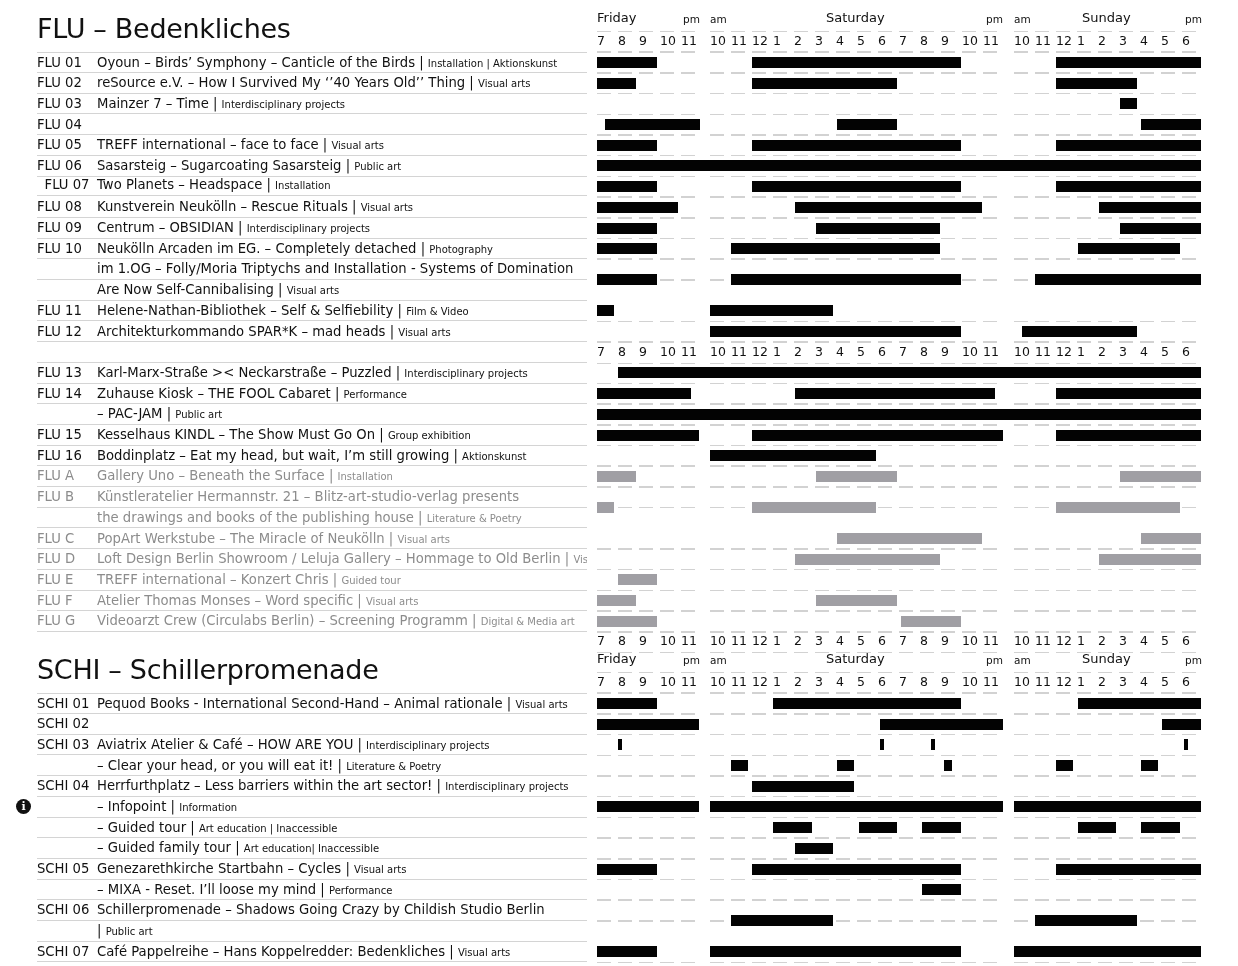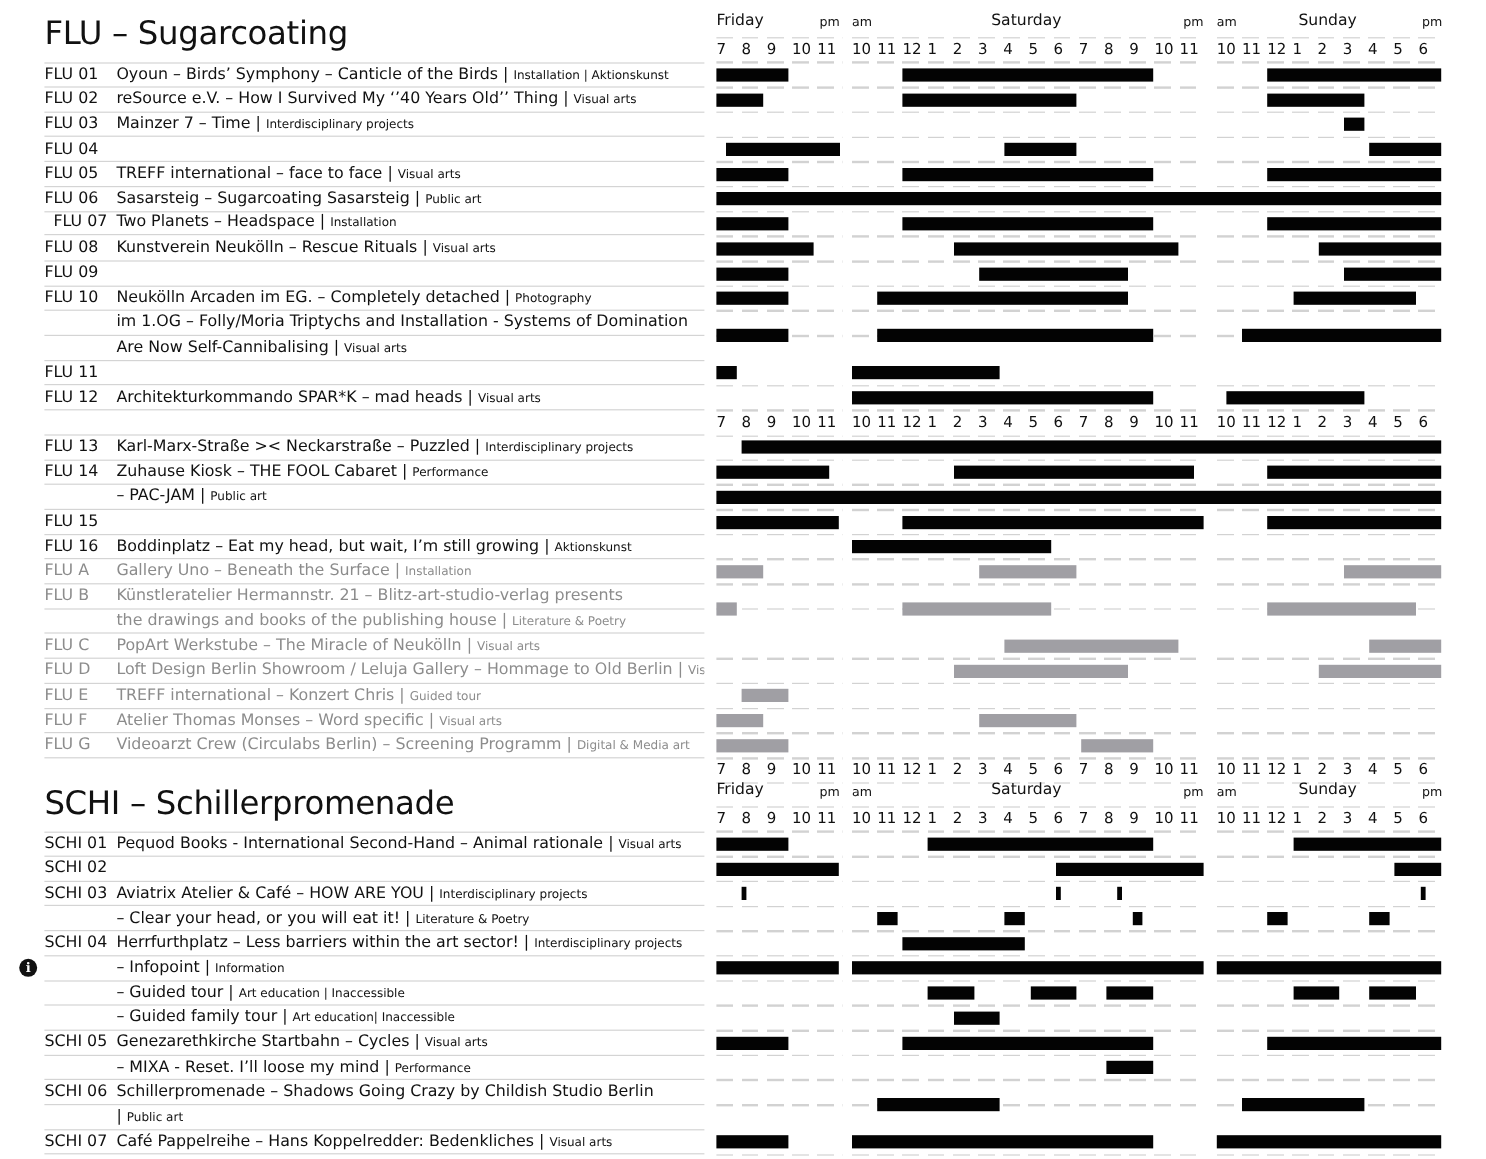--- a/index.html
+++ b/index.html
@@ -14,21 +14,21 @@
   .row.grey { color: #8c8c8c; }
   .gl { position: absolute; height: 1.5px; background-image: repeating-linear-gradient(90deg, #d2d2d2 0 14px, transparent 14px 21px); }
   .bar { position: absolute; height: 11px; background: #030303; }
   .bar.grey { background: #a09fa4; }
   .info { position: absolute; left: 16px; width: 15px; height: 15px; border-radius: 50%; background: #111; color: #fff; font-family: "DejaVu Serif", serif; font-weight: bold; font-size: 11px; line-height: 15px; text-align: center; }
 </style>
 </head>
 <body>
 
 <div id="root">
-    <div class="section-title" style="top: 13px;">FLU – Sugarcoating</div>
+    <div class="section-title" style="top: 13px;">FLU – Bedenkliches</div>
     <span style="position: absolute; left: 597px; top: 10px; font-size: 13px;">Friday</span>
     <span class="ampm" style="position: absolute; left: 683px; top: 13px; font-size: 10.5px;">pm</span>
     <span class="ampm" style="position: absolute; left: 710px; top: 13px; font-size: 10.5px;">am</span>
     <span style="position: absolute; left: 826px; top: 10px; font-size: 13px;">Saturday</span>
     <span class="ampm" style="position: absolute; left: 986px; top: 13px; font-size: 10.5px;">pm</span>
     <span class="ampm" style="position: absolute; left: 1014px; top: 13px; font-size: 10.5px;">am</span>
     <span style="position: absolute; left: 1082px; top: 10px; font-size: 13px;">Sunday</span>
     <span class="ampm" style="position: absolute; left: 1185px; top: 13px; font-size: 10.5px;">pm</span>
     <div class="gl" style="left: 597px; top: 30.7px; width: 105px;"></div>
     <div class="gl" style="left: 710px; top: 30.7px; width: 294px;"></div>
@@ -134,20 +134,21 @@
       <span class="text"><span>Kunstverein Neukölln   – Rescue Rituals | </span><span class="cat">Visual arts</span></span>
     </div>
     <div class="gl" style="left: 597px; top: 217px; width: 105px;"></div>
     <div class="gl" style="left: 710px; top: 217px; width: 294px;"></div>
     <div class="gl" style="left: 1014px; top: 217px; width: 189px;"></div>
     <div class="bar" style="left: 597px; width: 81px; top: 201.8px;"></div>
     <div class="bar" style="left: 795px; width: 187px; top: 201.8px;"></div>
     <div class="bar" style="left: 1099px; width: 102px; top: 201.8px;"></div>
     <div class="row" style="top: 218px;">
       <span class="code">FLU 09</span>
+      <span class="text"><span>Centrum  – OBSIDIAN | </span><span class="cat">Interdisciplinary projects</span></span>
     </div>
     <div class="gl" style="left: 597px; top: 237.7px; width: 105px;"></div>
     <div class="gl" style="left: 710px; top: 237.7px; width: 294px;"></div>
     <div class="gl" style="left: 1014px; top: 237.7px; width: 189px;"></div>
     <div class="bar" style="left: 597px; width: 60px; top: 222.5px;"></div>
     <div class="bar" style="left: 816px; width: 124px; top: 222.5px;"></div>
     <div class="bar" style="left: 1120px; width: 81px; top: 222.5px;"></div>
     <div class="row" style="top: 238.7px;">
       <span class="code">FLU 10</span>
       <span class="text"><span>Neukölln Arcaden im EG.   – Completely detached | </span><span class="cat">Photography</span></span>
@@ -167,20 +168,21 @@
     <div class="gl" style="left: 1014px; top: 279.1px; width: 189px;"></div>
     <div class="bar" style="left: 597px; width: 60px; top: 273.9px;"></div>
     <div class="bar" style="left: 731px; width: 230px; top: 273.9px;"></div>
     <div class="bar" style="left: 1035px; width: 166px; top: 273.9px;"></div>
     <div class="row" style="top: 280.1px;">
       <span class="code"></span>
       <span class="text"><span>Are Now Self-Cannibalising | </span><span class="cat">Visual arts</span></span>
     </div>
     <div class="row" style="top: 300.8px;">
       <span class="code">FLU 11</span>
+      <span class="text"><span>Helene-Nathan-Bibliothek   – Self &amp; Selfiebility | </span><span class="cat">Film &amp; Video</span></span>
     </div>
     <div class="gl" style="left: 597px; top: 320.5px; width: 105px;"></div>
     <div class="gl" style="left: 710px; top: 320.5px; width: 294px;"></div>
     <div class="gl" style="left: 1014px; top: 320.5px; width: 189px;"></div>
     <div class="bar" style="left: 597px; width: 17px; top: 305.3px;"></div>
     <div class="bar" style="left: 710px; width: 123px; top: 305.3px;"></div>
     <div class="row" style="top: 321.5px;">
       <span class="code">FLU 12</span>
       <span class="text"><span>Architekturkommando SPAR*K   – mad heads | </span><span class="cat">Visual arts</span></span>
     </div>
@@ -242,20 +244,21 @@
     <div class="row" style="top: 404.3px;">
       <span class="code"></span>
       <span class="text"><span>– PAC-JAM | </span><span class="cat">Public art</span></span>
     </div>
     <div class="gl" style="left: 597px; top: 424px; width: 105px;"></div>
     <div class="gl" style="left: 710px; top: 424px; width: 294px;"></div>
     <div class="gl" style="left: 1014px; top: 424px; width: 189px;"></div>
     <div class="bar" style="left: 597px; width: 604px; top: 408.8px;"></div>
     <div class="row" style="top: 425px;">
       <span class="code">FLU 15</span>
+      <span class="text"><span>Kesselhaus KINDL   – The Show Must Go On | </span><span class="cat">Group exhibition</span></span>
     </div>
     <div class="gl" style="left: 597px; top: 444.7px; width: 105px;"></div>
     <div class="gl" style="left: 710px; top: 444.7px; width: 294px;"></div>
     <div class="gl" style="left: 1014px; top: 444.7px; width: 189px;"></div>
     <div class="bar" style="left: 597px; width: 102px; top: 429.5px;"></div>
     <div class="bar" style="left: 752px; width: 251px; top: 429.5px;"></div>
     <div class="bar" style="left: 1056px; width: 145px; top: 429.5px;"></div>
     <div class="row" style="top: 445.7px;">
       <span class="code">FLU 16</span>
       <span class="text"><span>Boddinplatz  – Eat my head, but wait, I’m still growing | </span><span class="cat">Aktionskunst</span></span>

